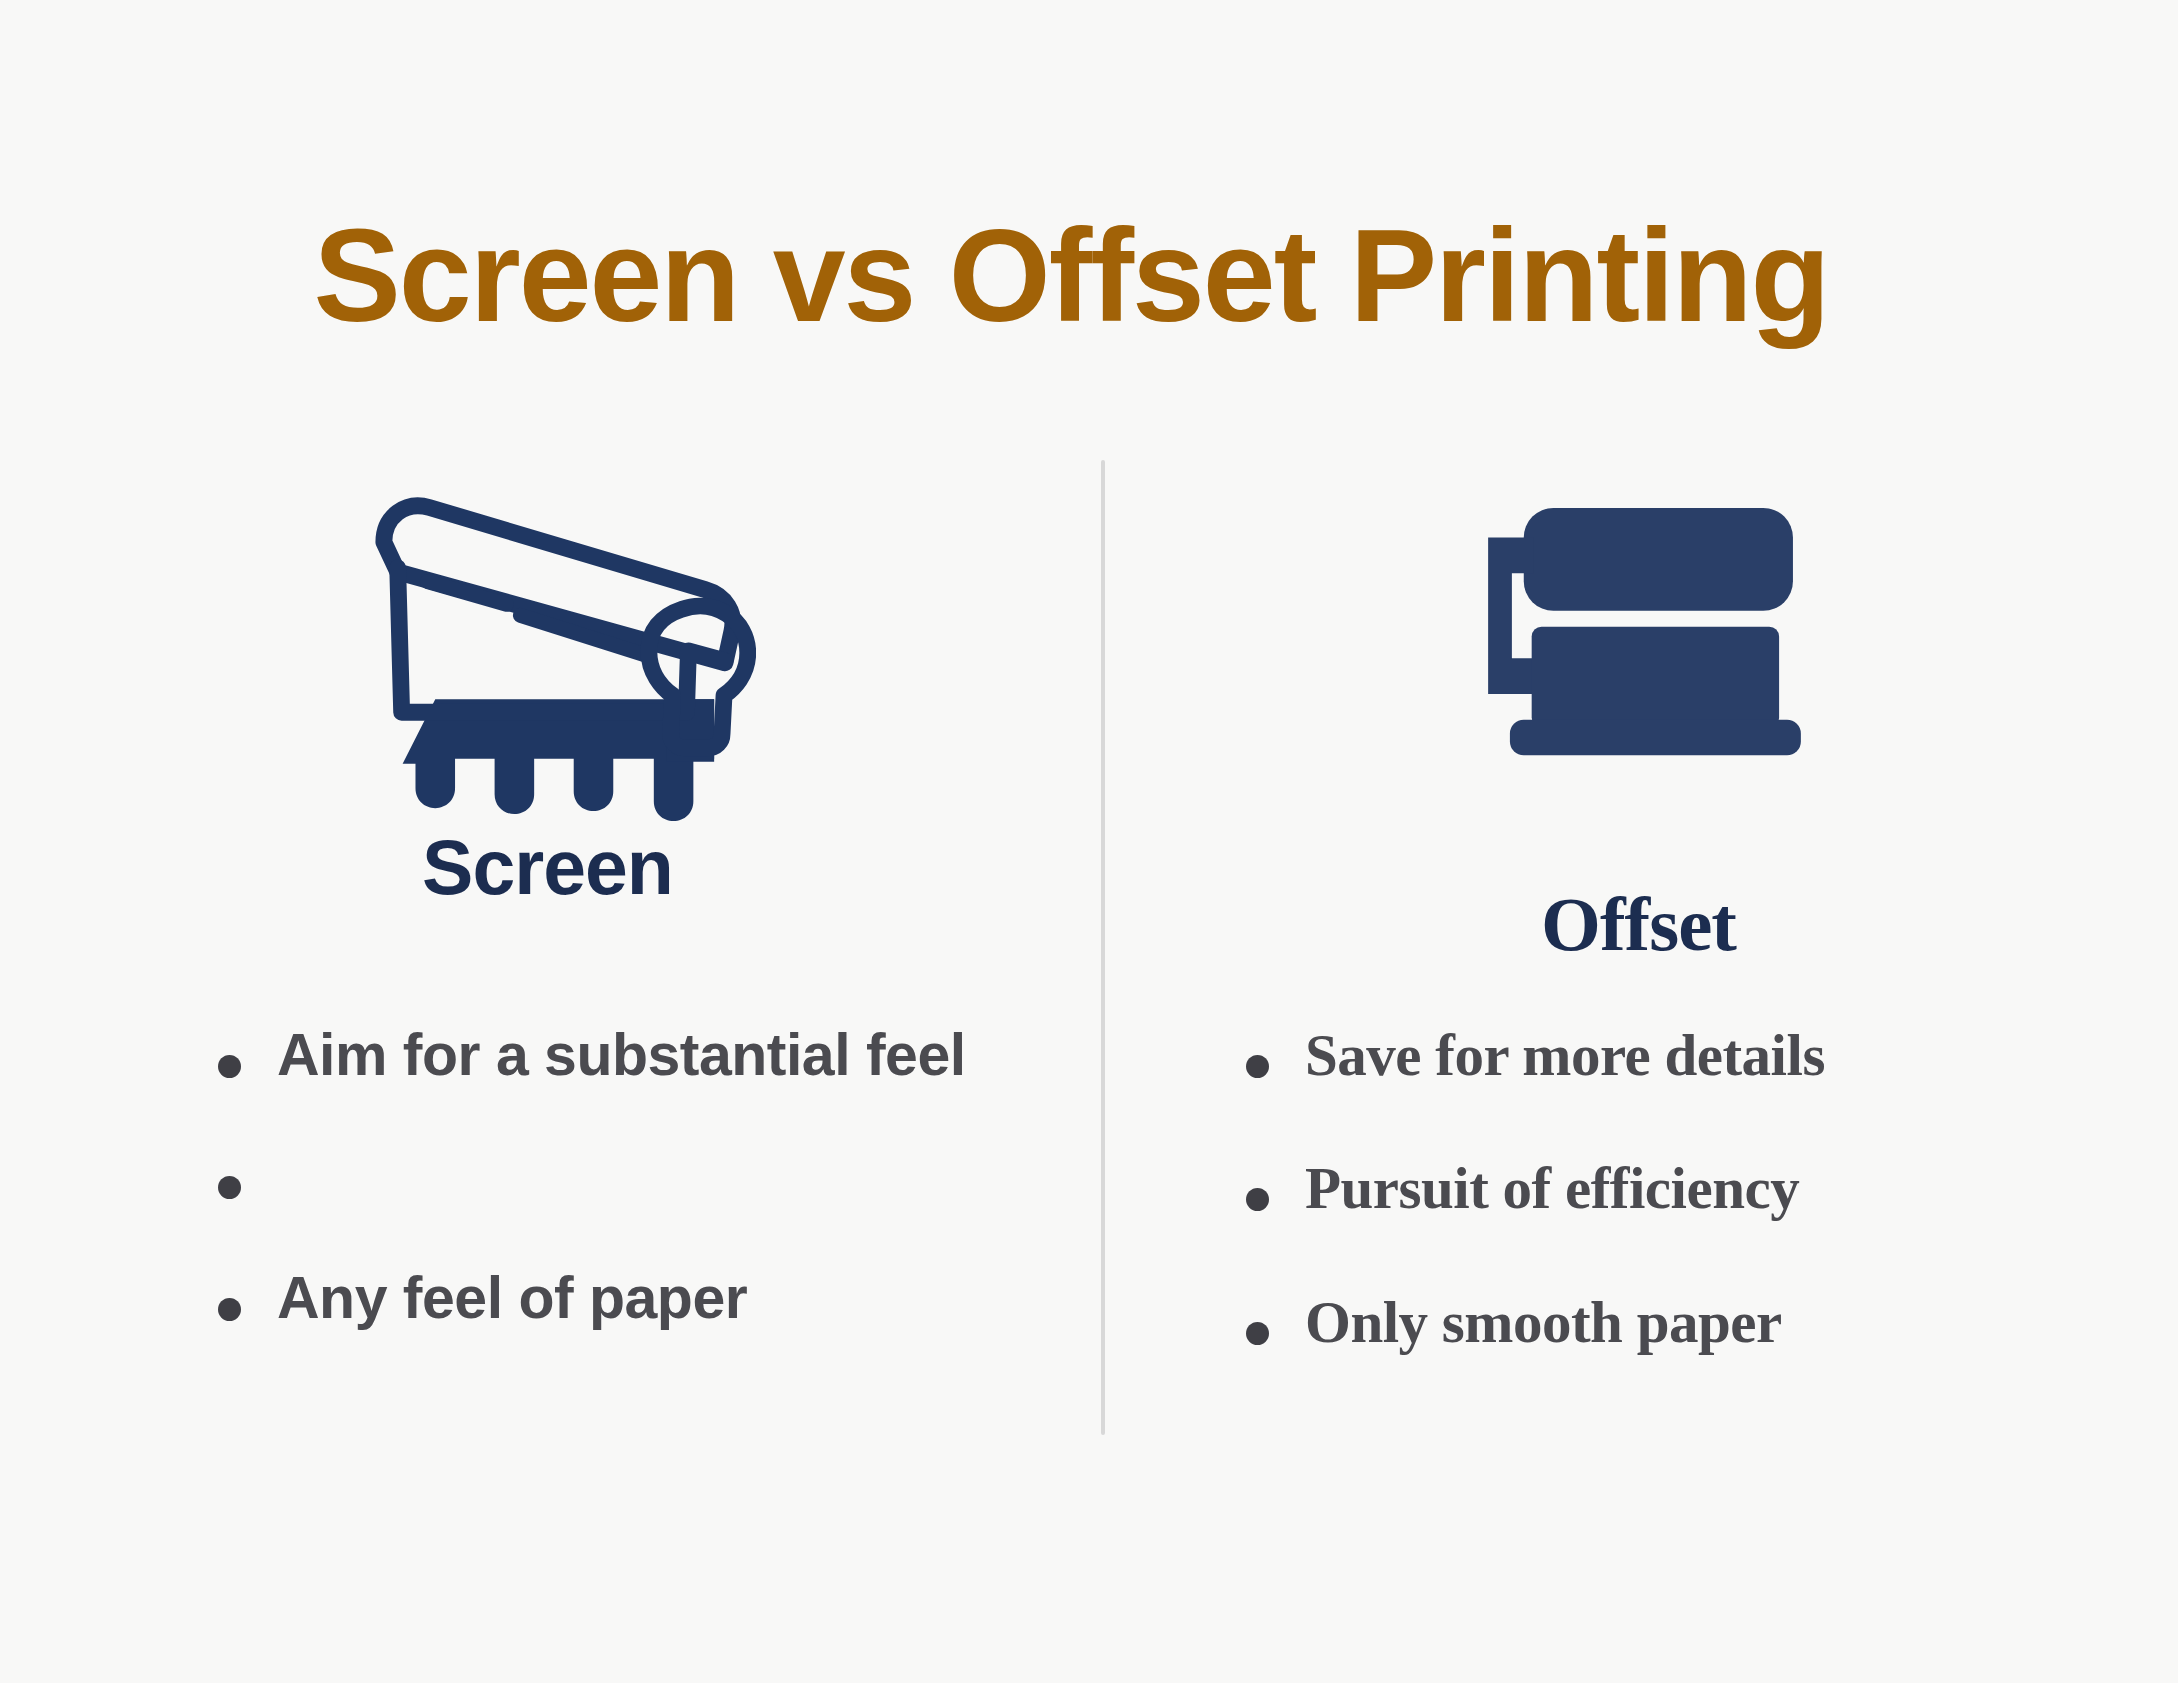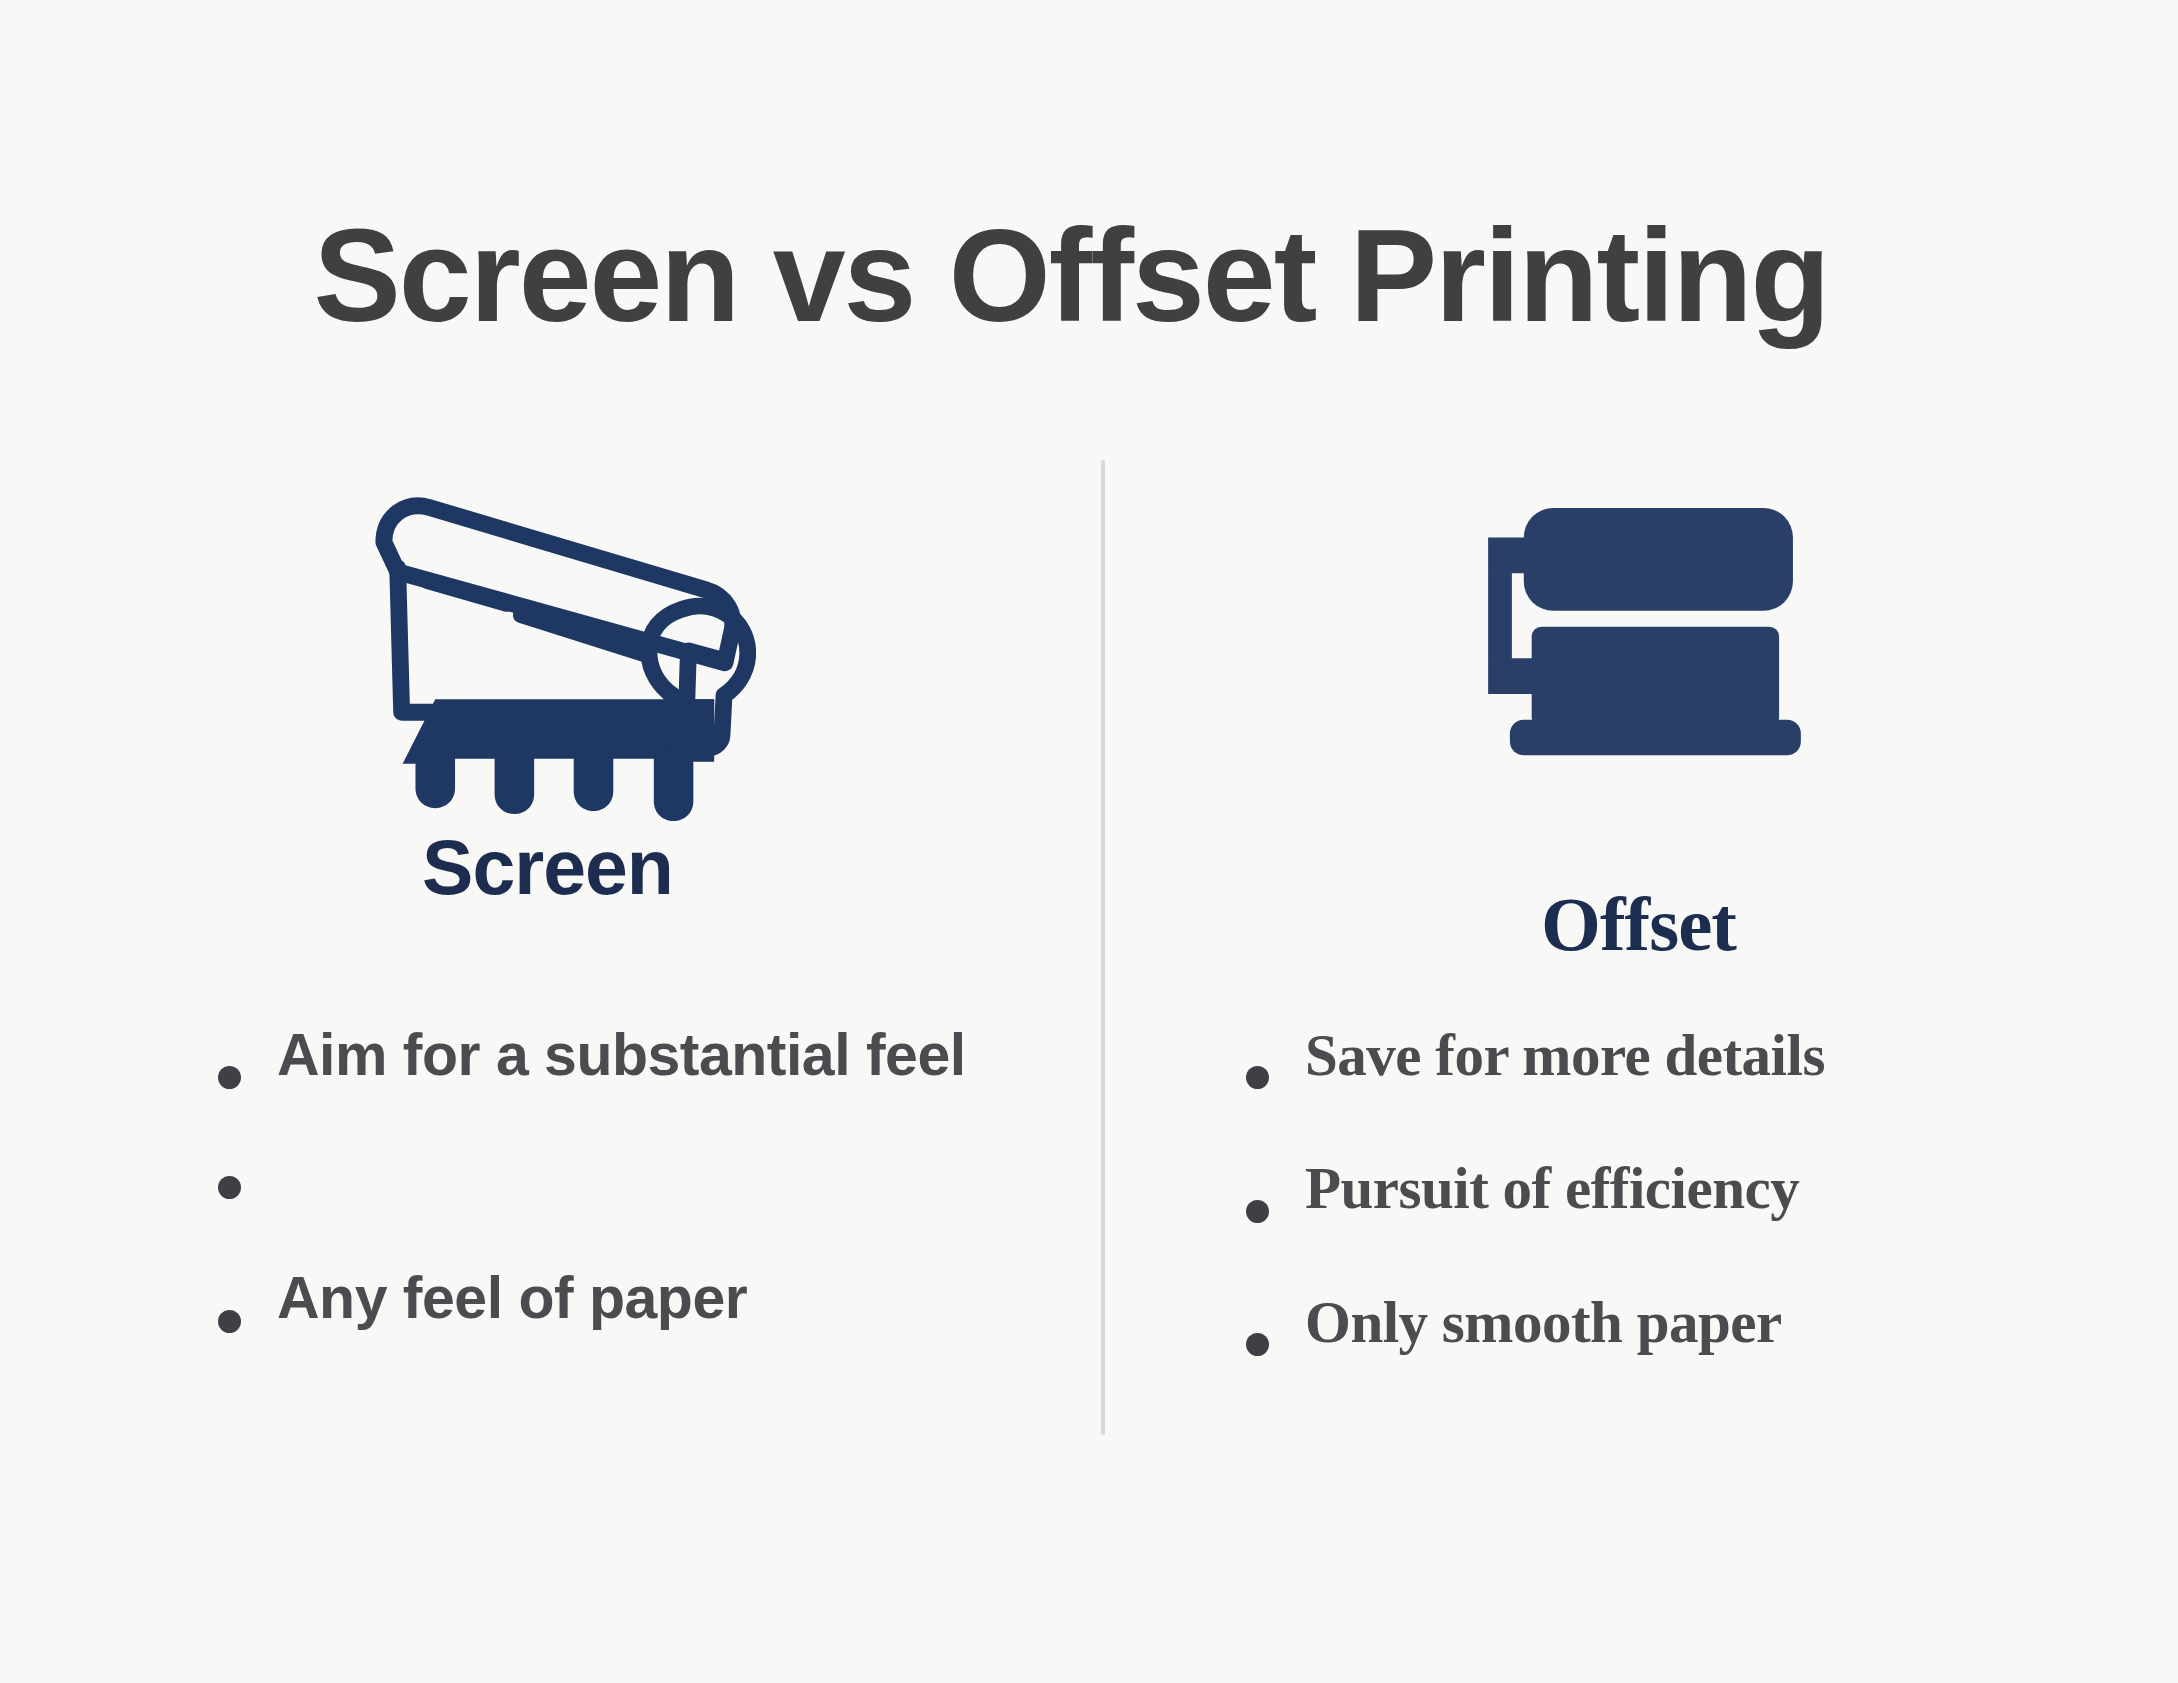--- a/index.html
+++ b/index.html
@@ -24,21 +24,21 @@
   
   .title {
     position: absolute;
     top: 204px;
     left: 0;
     width: 2142px;
     text-align: center;
     font-size: 131px;
     font-weight: 700;
     letter-spacing: -2px;
-    color: #404040;
+    color: #a16207;
     line-height: 1.1;
     white-space: nowrap;
   }
 
   
   .divider {
     position: absolute;
     left: 1101px;
     top: 460px;
     width: 4px;
@@ -85,21 +85,21 @@
     padding: 0;
     list-style: none;
     position: absolute;
     top: 556px;
   }
   .column.left  .bullets { left: 210px; }
   .column.right .bullets { left: 147px; }
 
   .bullet-item {
     display: flex;
-    align-items: flex-end;
+    align-items: center;
     margin-bottom: 65px;
   }
   .bullet-dot {
     width: 23px;
     height: 23px;
     border-radius: 50%;
     background: #3f3f45;
     flex: 0 0 auto;
     margin-top: 22px;
     margin-right: 36px;

